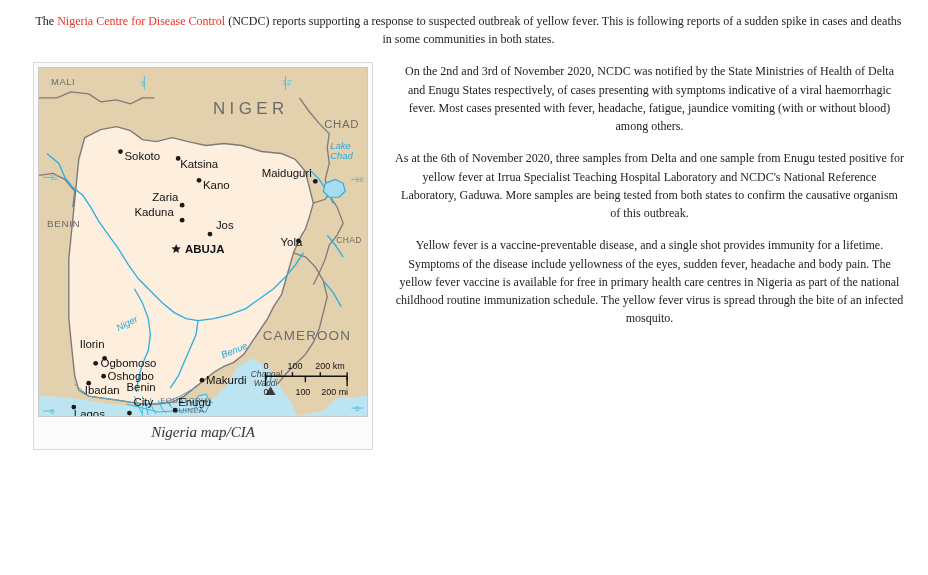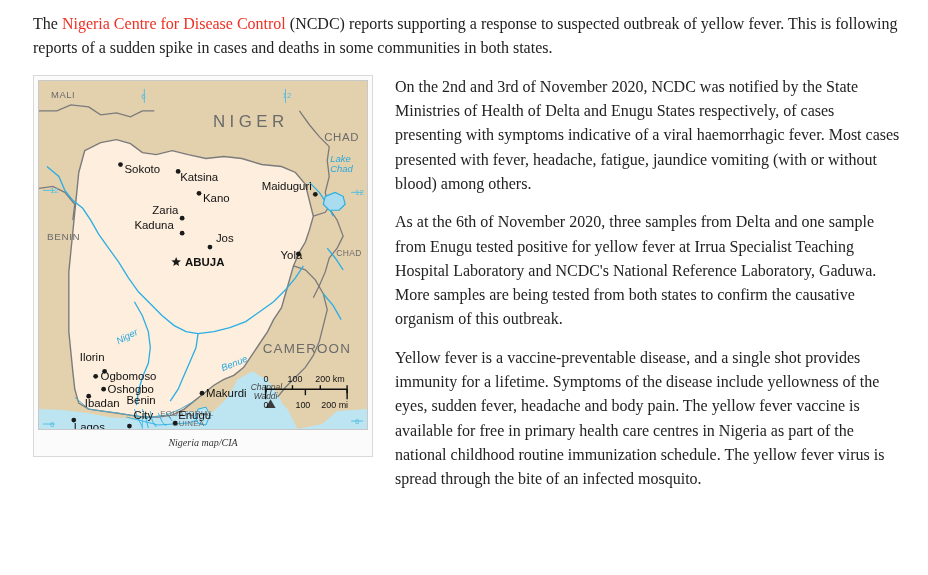--- a/index.html
+++ b/index.html
@@ -14,23 +14,23 @@
     font-family: "Liberation Serif", "DejaVu Serif", serif;
     color: #1a1a1a;
   }
   .article {
     padding: 12px 24px 0 33px;
     box-sizing: border-box;
     width: 928px;
   }
   p {
     margin: 0 0 14px 0;
-    font-size: 16px;
+    font-size: 12px;
     line-height: 1.52;
-    text-align: left;
+    text-align: center;
     color: #222222;
   }
   .lead { margin-bottom: 14px; }
   a.inline-link {
     color: #ee3124;
     text-decoration: none;
   }
   .figure {
     float: left;
     width: 340px;
@@ -43,21 +43,21 @@
   .figure-mapbox {
     width: 330px;
     height: 350px;
     display: block;
     border: 1px solid #c8c8c8;
     box-sizing: border-box;
     background: #bde5f1;
   }
   .figure-caption {
     font-style: italic;
-    font-size: 10px;
+    font-size: 15px;
     text-align: center;
     padding: 7px 0 6px 0;
     color: #333333;
     font-family: "Liberation Serif", "DejaVu Serif", serif;
   }
   .col-right {
     overflow: hidden;
   }
   h3.subhead {
     color: #e8242a;

